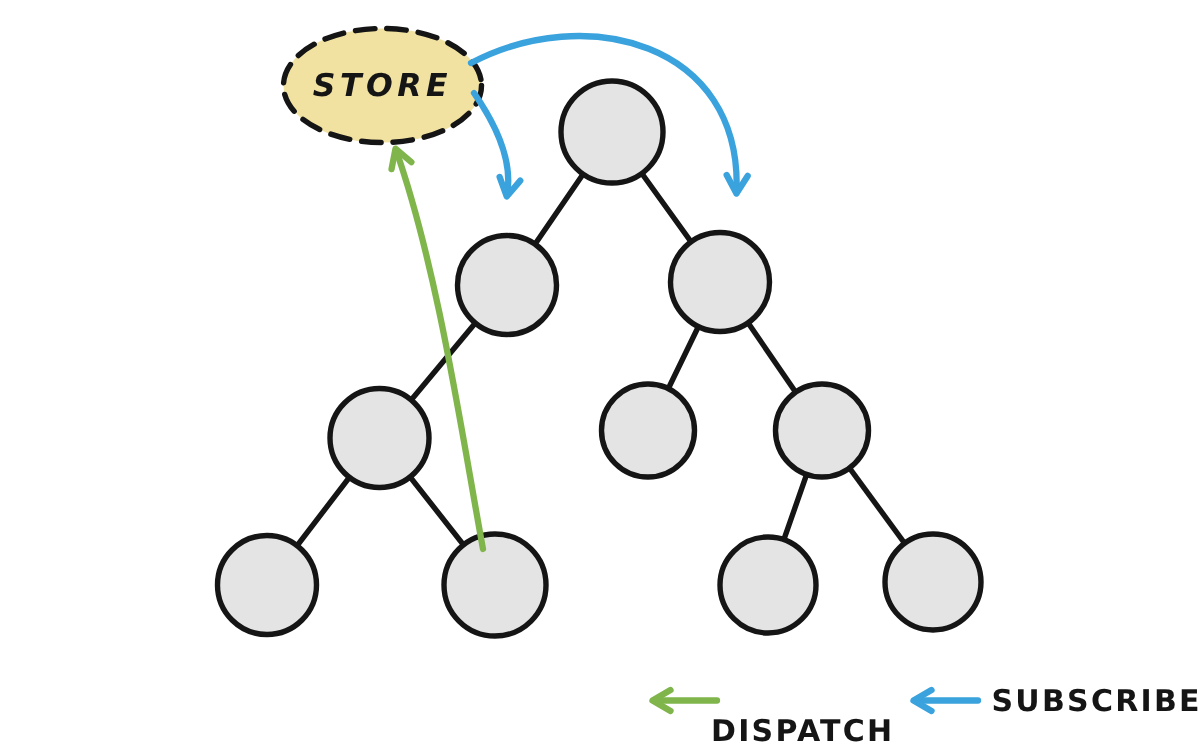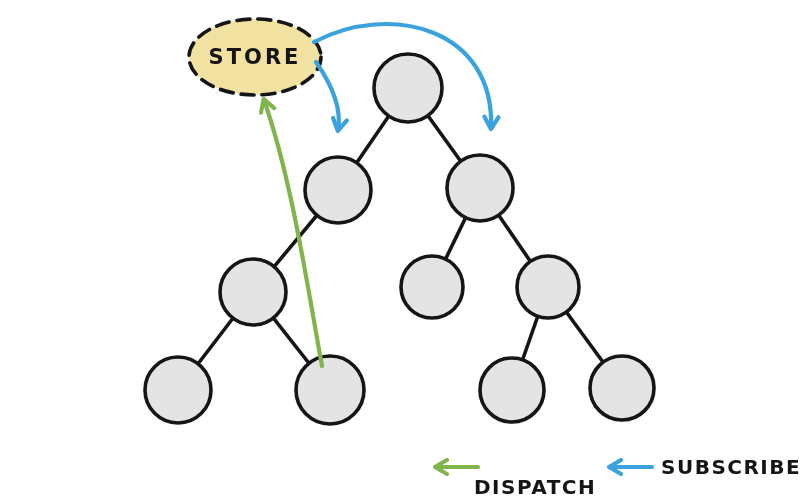--- a/index.html
+++ b/index.html
@@ -21,21 +21,21 @@
   .store-shape{fill:var(--store-fill);stroke:var(--ink);stroke-width:3.6;stroke-dasharray:13 8;stroke-linecap:round;}
 
   .arrow{fill:none;stroke-width:4.2;stroke-linecap:round;}
   .arrow.blue{stroke:var(--arrow-blue);}
   .arrow.green{stroke:var(--arrow-green);}
   .head{fill:none;stroke-width:4.2;stroke-linecap:round;stroke-linejoin:round;}
   .head.blue{stroke:var(--arrow-blue);}
   .head.green{stroke:var(--arrow-green);}
 
   .store-label{position:absolute;left:190px;top:45px;width:130px;text-align:center;
-    font-weight:bold;font-size:21px;letter-spacing:3px;color:var(--ink);}
+    font-weight:bold;font-size:21px;letter-spacing:3px;color:var(--ink);font-style:italic;}
   .legend-label{position:absolute;top:455px;font-weight:bold;font-size:20px;
     letter-spacing:1.5px;color:var(--ink);}
   .legend-label.dispatch{left:474px;margin-top:20px;}
   .legend-label.subscribe{left:661px;text-align:center;}
   .watermark{position:absolute;left:616px;top:451px;font-weight:bold;font-size:27px;
     letter-spacing:2px;color:var(--watermark);
     text-shadow:0 0 2px #fff,0 0 4px #fff,1px 1px 0 #fff,-1px -1px 0 #fff;}
 </style>
 </head>
 <body>

